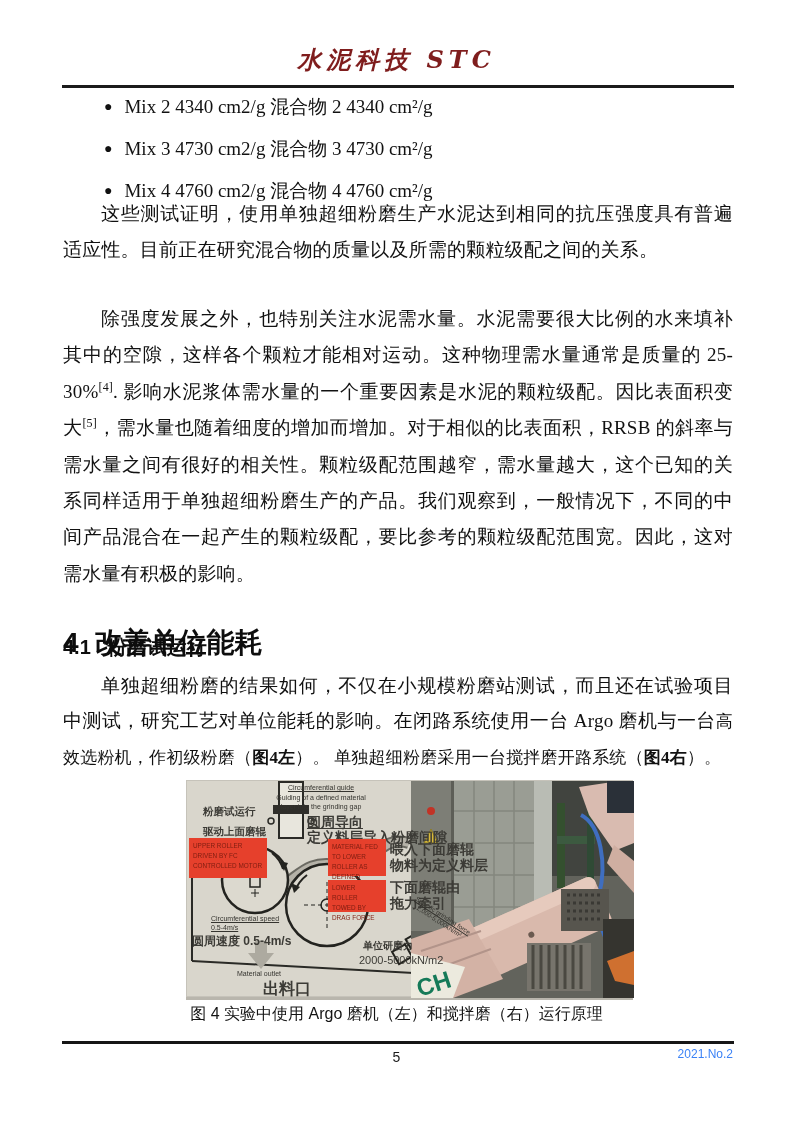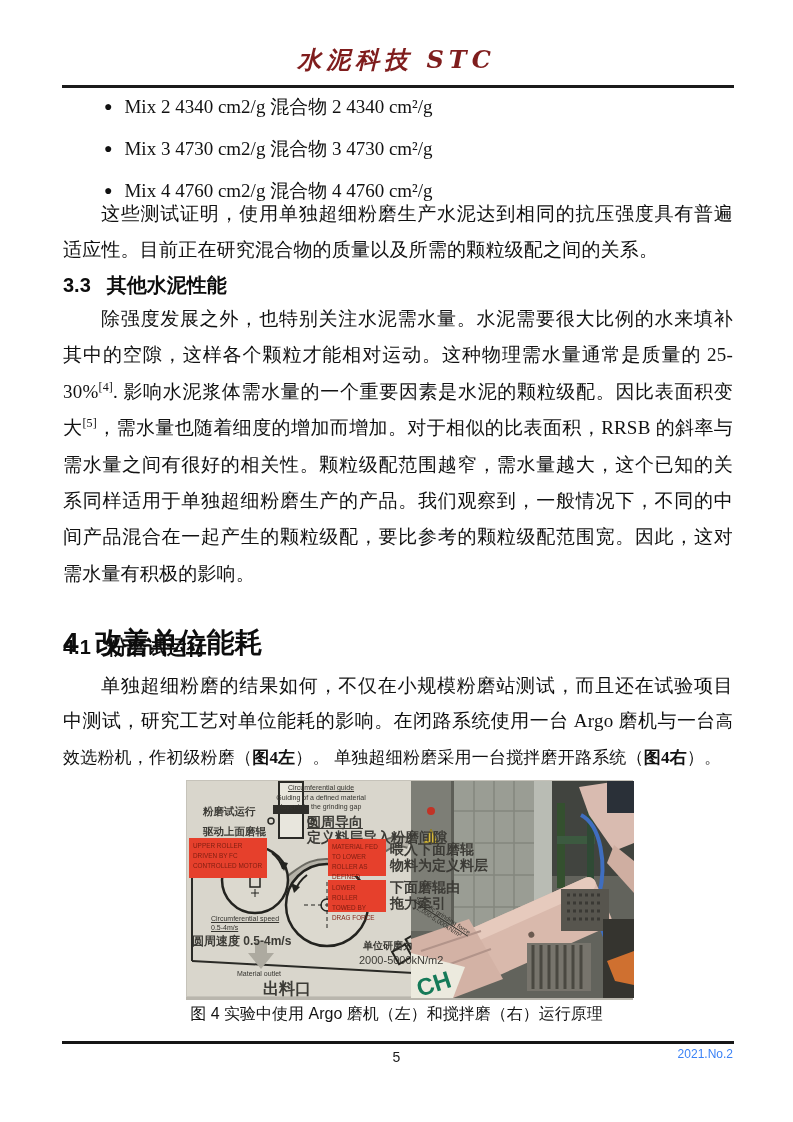--- a/index.html
+++ b/index.html
@@ -96,23 +96,20 @@
     <li>
       <span class="bullet-dot">●</span>
       <span>Mix 4 4760 cm2/g  混合物 4 4760 cm²/g</span>
     </li>
   </ul>
 
   <p class="para p1">
     <span>这些测试证明，使用单独超细粉磨生产水泥达到相同的抗压强度具有普遍适应性。目前正在研究混合物的质量以及所需的颗粒级配之间的关系。</span>
   </p>
 
-  <div class="heading h33">
-    <span class="num">3.3</span><span>其他水泥性能</span>
-  </div>
 
   <p class="para p2">
     <span>除强度发展之外，也特别关注水泥需水量。水泥需要很大比例的水来填补其中的空隙，这样各个颗粒才能相对运动。这种物理需水量通常是质量的 25-30%</span><sup class="ref">[4]</sup><span>. 影响水泥浆体需水量的一个重要因素是水泥的颗粒级配。因比表面积变大</span><sup class="ref">[5]</sup><span>，需水量也随着细度的增加而增加。对于相似的比表面积，RRSB 的斜率与需水量之间有很好的相关性。颗粒级配范围越窄，需水量越大，这个已知的关系同样适用于单独超细粉磨生产的产品。我们观察到，一般情况下，不同的中间产品混合在一起产生的颗粒级配，要比参考的颗粒级配范围宽。因此，这对需水量有积极的影响。</span>
   </p>
 
   <div class="heading h4">
     <span class="num">4</span><span>改善单位能耗</span>
   </div>
 
   <div class="heading h41">

